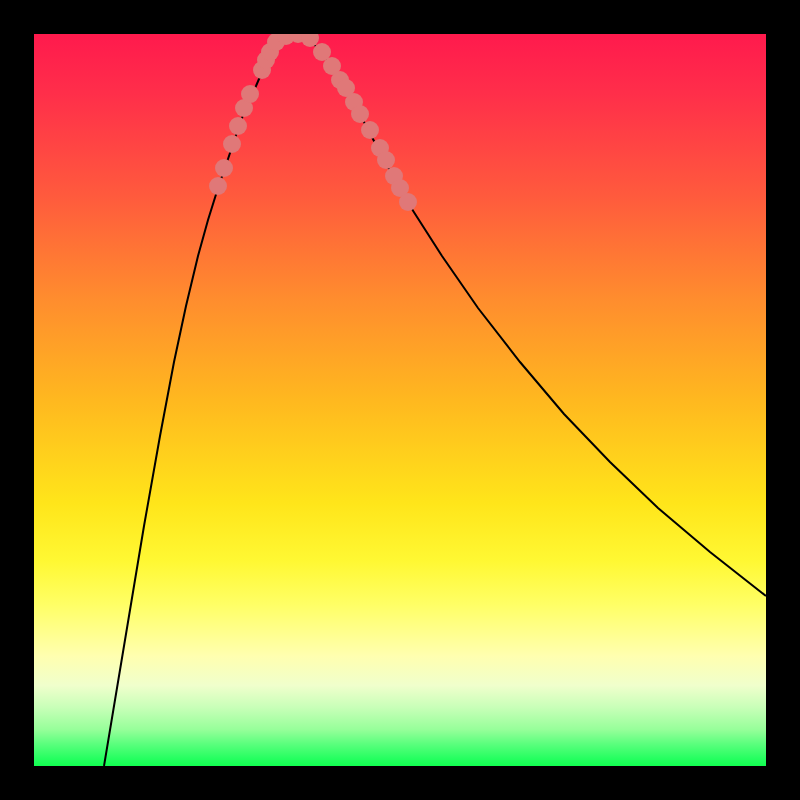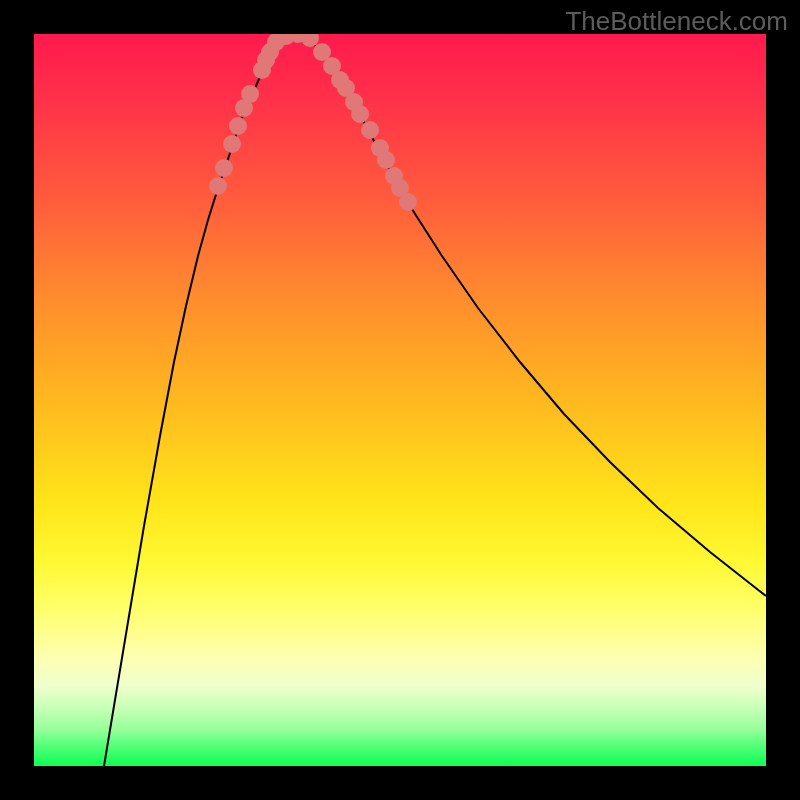--- a/index.html
+++ b/index.html
@@ -66,21 +66,20 @@
     top: 0;
     width: 732px;
     height: 732px;
   }
 </style>
 </head>
 <body>
 
 <div class="frame">
 
-  <div class="watermark">TheBottleneck.com</div>
 
   <div class="plot">
     <div class="gradient"></div>
 
     <svg class="curve" viewBox="0 0 732 732" preserveAspectRatio="none">
       <path id="series-left-branch" fill="none" stroke="#000000" stroke-width="2" d="M70 732 L90 612 L110 492 L126 402 L140 328 L152 272 L164 222 L174 186 L184 154 L194 125 L200 107 L208 84 L216 64 L222 52 L228 38 L234 26 L240 14"></path>
       <path id="series-valley-floor" fill="none" stroke="#000000" stroke-width="2" d="M240 14 L248 6 L256 2 L264 2 L272 4 L280 10"></path>
       <path id="series-right-branch" fill="none" stroke="#000000" stroke-width="2" d="M280 10 L296 30 L312 56 L330 88 L350 126 L376 172 L408 222 L444 274 L486 328 L530 380 L576 428 L624 474 L676 518 L732 562"></path>
       <g id="dot-layer">
           <circle cx="184" cy="152" r="9" fill="#e07878"></circle>

